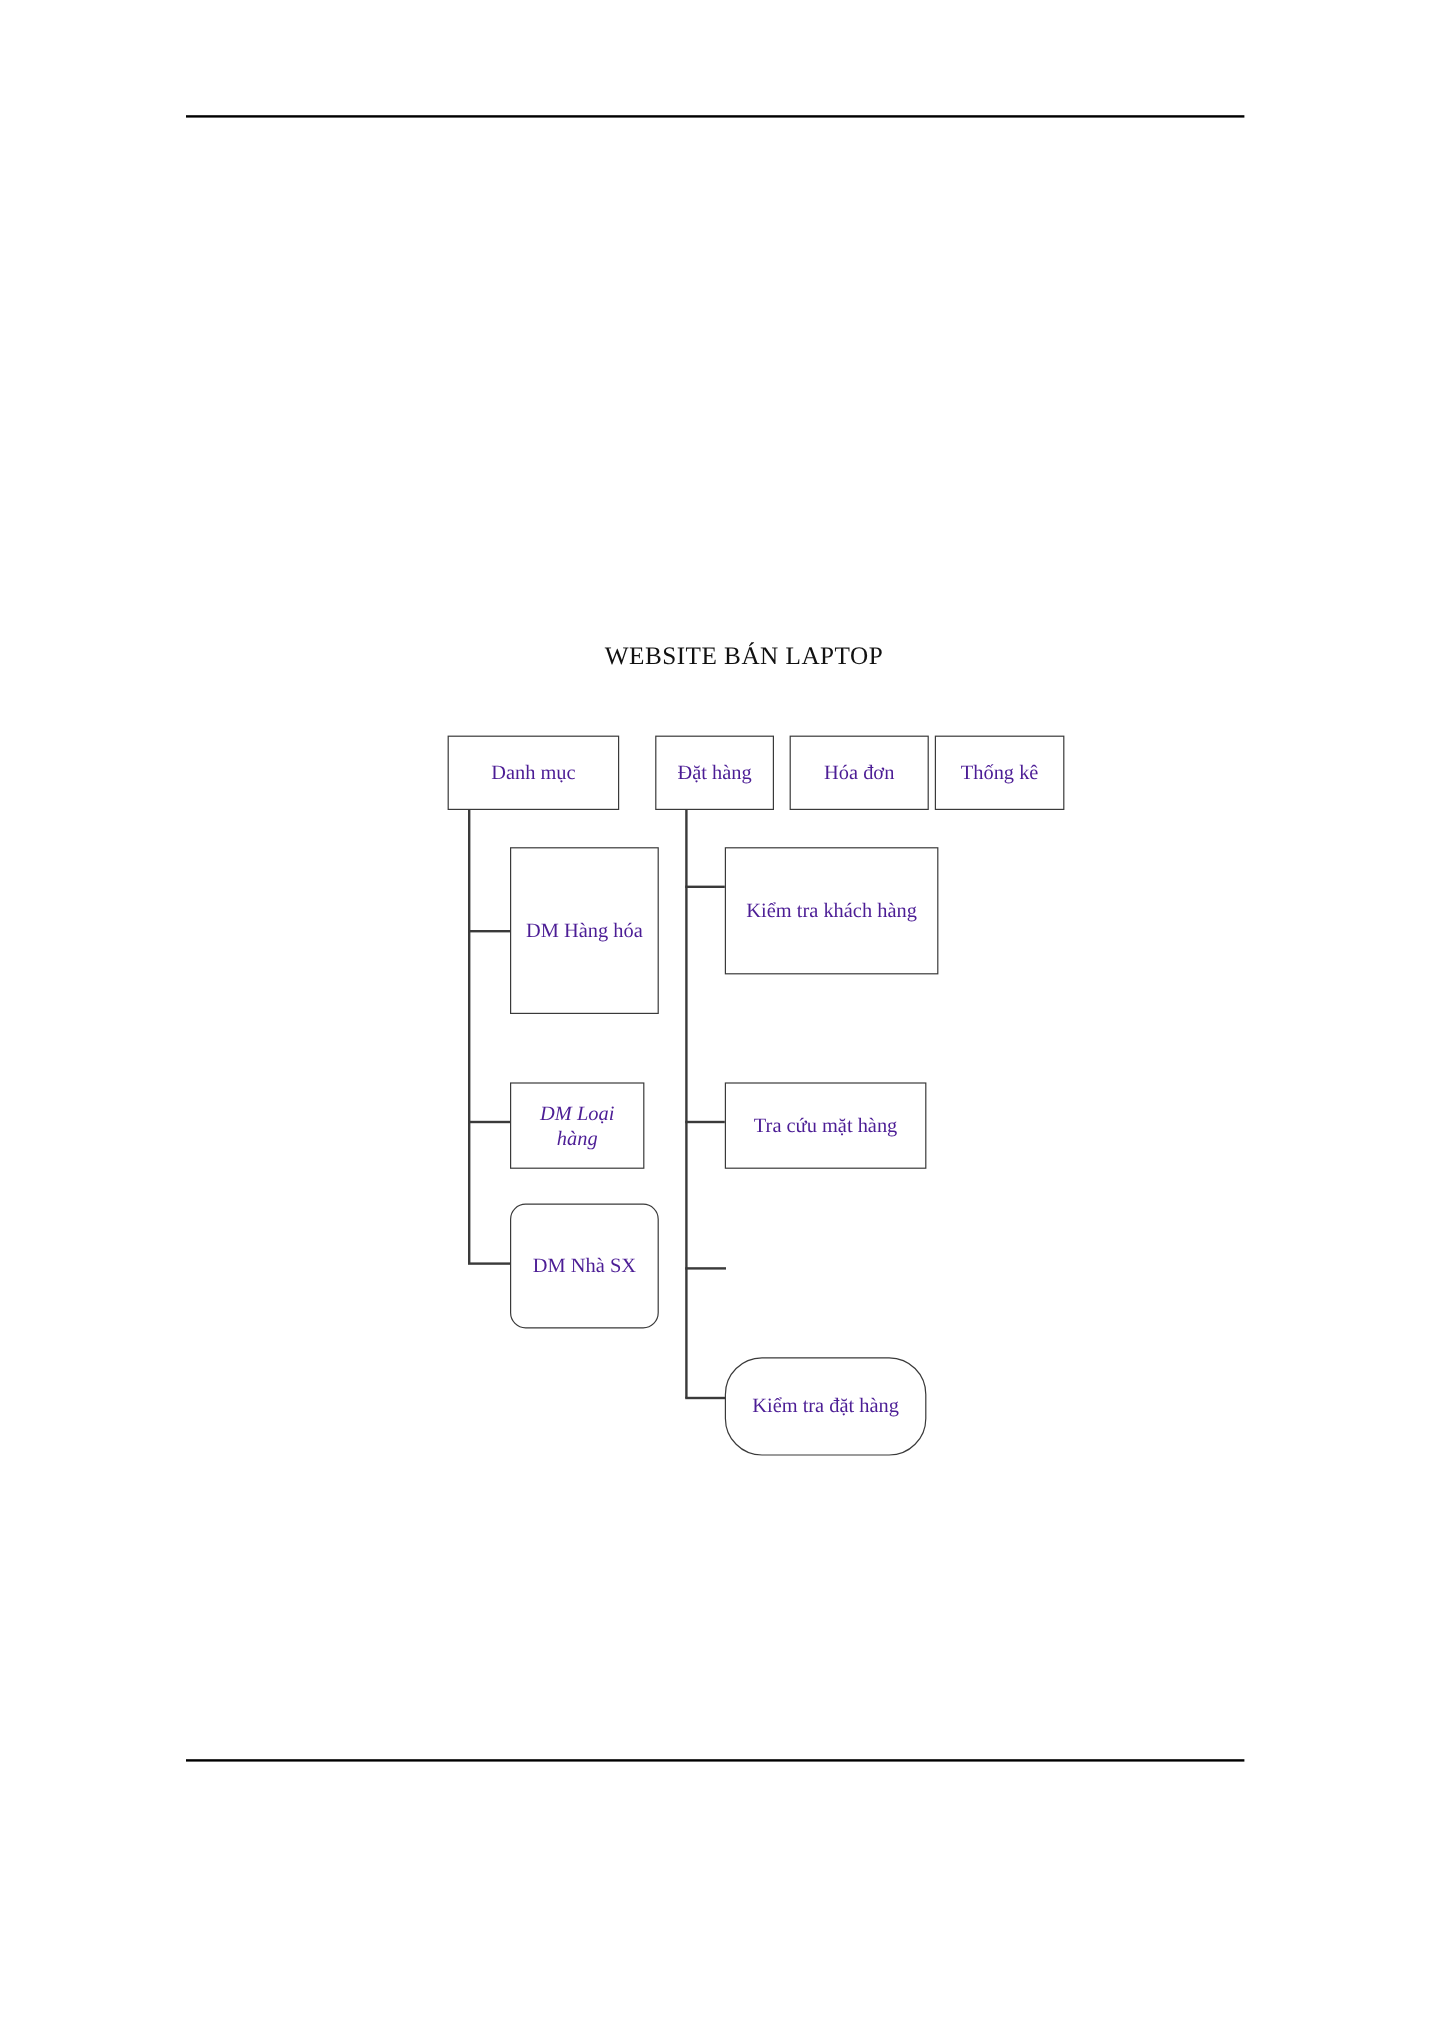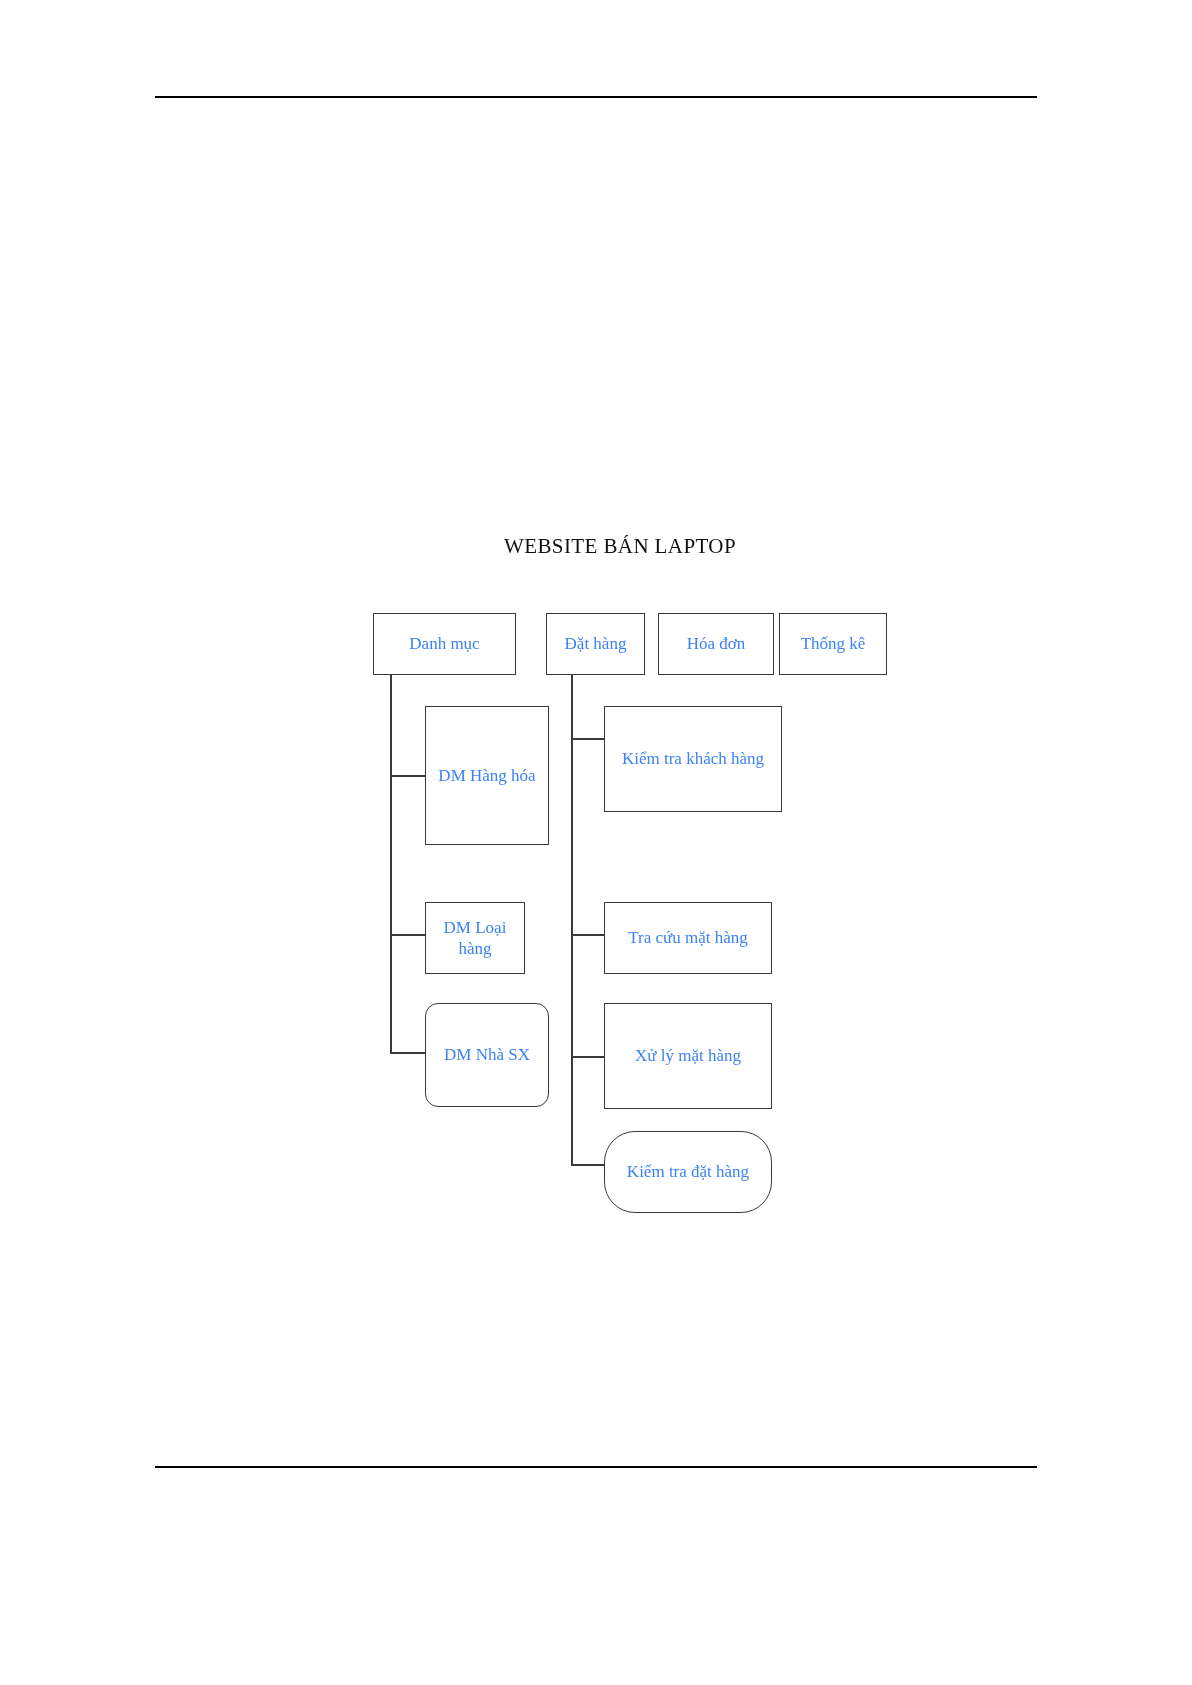--- a/index.html
+++ b/index.html
@@ -62,21 +62,21 @@
   .node {
     position: absolute;
     box-sizing: border-box;
     border: 1.5px solid #3a3a3a;
     background: #ffffff;
     display: flex;
     align-items: center;
     justify-content: center;
     font-size: 17px;
     line-height: 1.25;
-    color: #3b82f6;
+    color: #4c1d95;
     text-align: center;
     padding: 2px 10px;
     z-index: 2;
   }
 
   
   .node.level1 {
     align-items: center;
     font-size: 17px;
   }
@@ -131,21 +131,21 @@
     <div class="conn v" style="left:390px; top:675px; height:378px;"></div>
 
     <div class="conn h" style="left:390px; top:775px; width:36px;"></div>
     <div class="conn h" style="left:390px; top:934px; width:36px;"></div>
     <div class="conn h" style="left:390px; top:1052px; width:36px;"></div>
 
     <div class="node level2" style="left:425px; top:706px; width:124px; height:139px;text-align:center;">
       <span class="node-label">DM Hàng hóa</span>
     </div>
 
-    <div class="node level2" style="left:425px; top:902px; width:100px; height:72px;">
+    <div class="node level2" style="left:425px; top:902px; width:112px; height:72px;font-style:italic;">
       <span class="node-label">DM Loại hàng</span>
     </div>
 
     <div class="node level2" style="left:425px; top:1003px; width:124px; height:104px;border-radius:13px;">
       <span class="node-label">DM Nhà SX</span>
     </div>
 
     <div class="conn v" style="left:571px; top:675px; height:490px;"></div>
     <div class="conn h" style="left:571px; top:738px; width:34px;"></div>
     <div class="conn h" style="left:571px; top:934px; width:34px;"></div>
@@ -153,23 +153,20 @@
     <div class="conn h" style="left:571px; top:1164px; width:34px;"></div>
 
     <div class="node level2" style="left:604px; top:706px; width:178px; height:106px;">
       <span class="node-label">Kiểm tra khách hàng</span>
     </div>
 
     <div class="node level2" style="left:604px; top:902px; width:168px; height:72px;">
       <span class="node-label">Tra cứu mặt hàng</span>
     </div>
 
-    <div class="node level2" style="left:604px; top:1003px; width:168px; height:106px;">
-      <span class="node-label">Xử lý mặt hàng</span>
-    </div>
 
     <div class="node level2" style="left:604px; top:1131px; width:168px; height:82px;border-radius:31px;">
       <span class="node-label">Kiểm tra đặt hàng</span>
     </div>
 
   </div>
 
   <div class="rule footer-rule"></div>
 
 </div>

